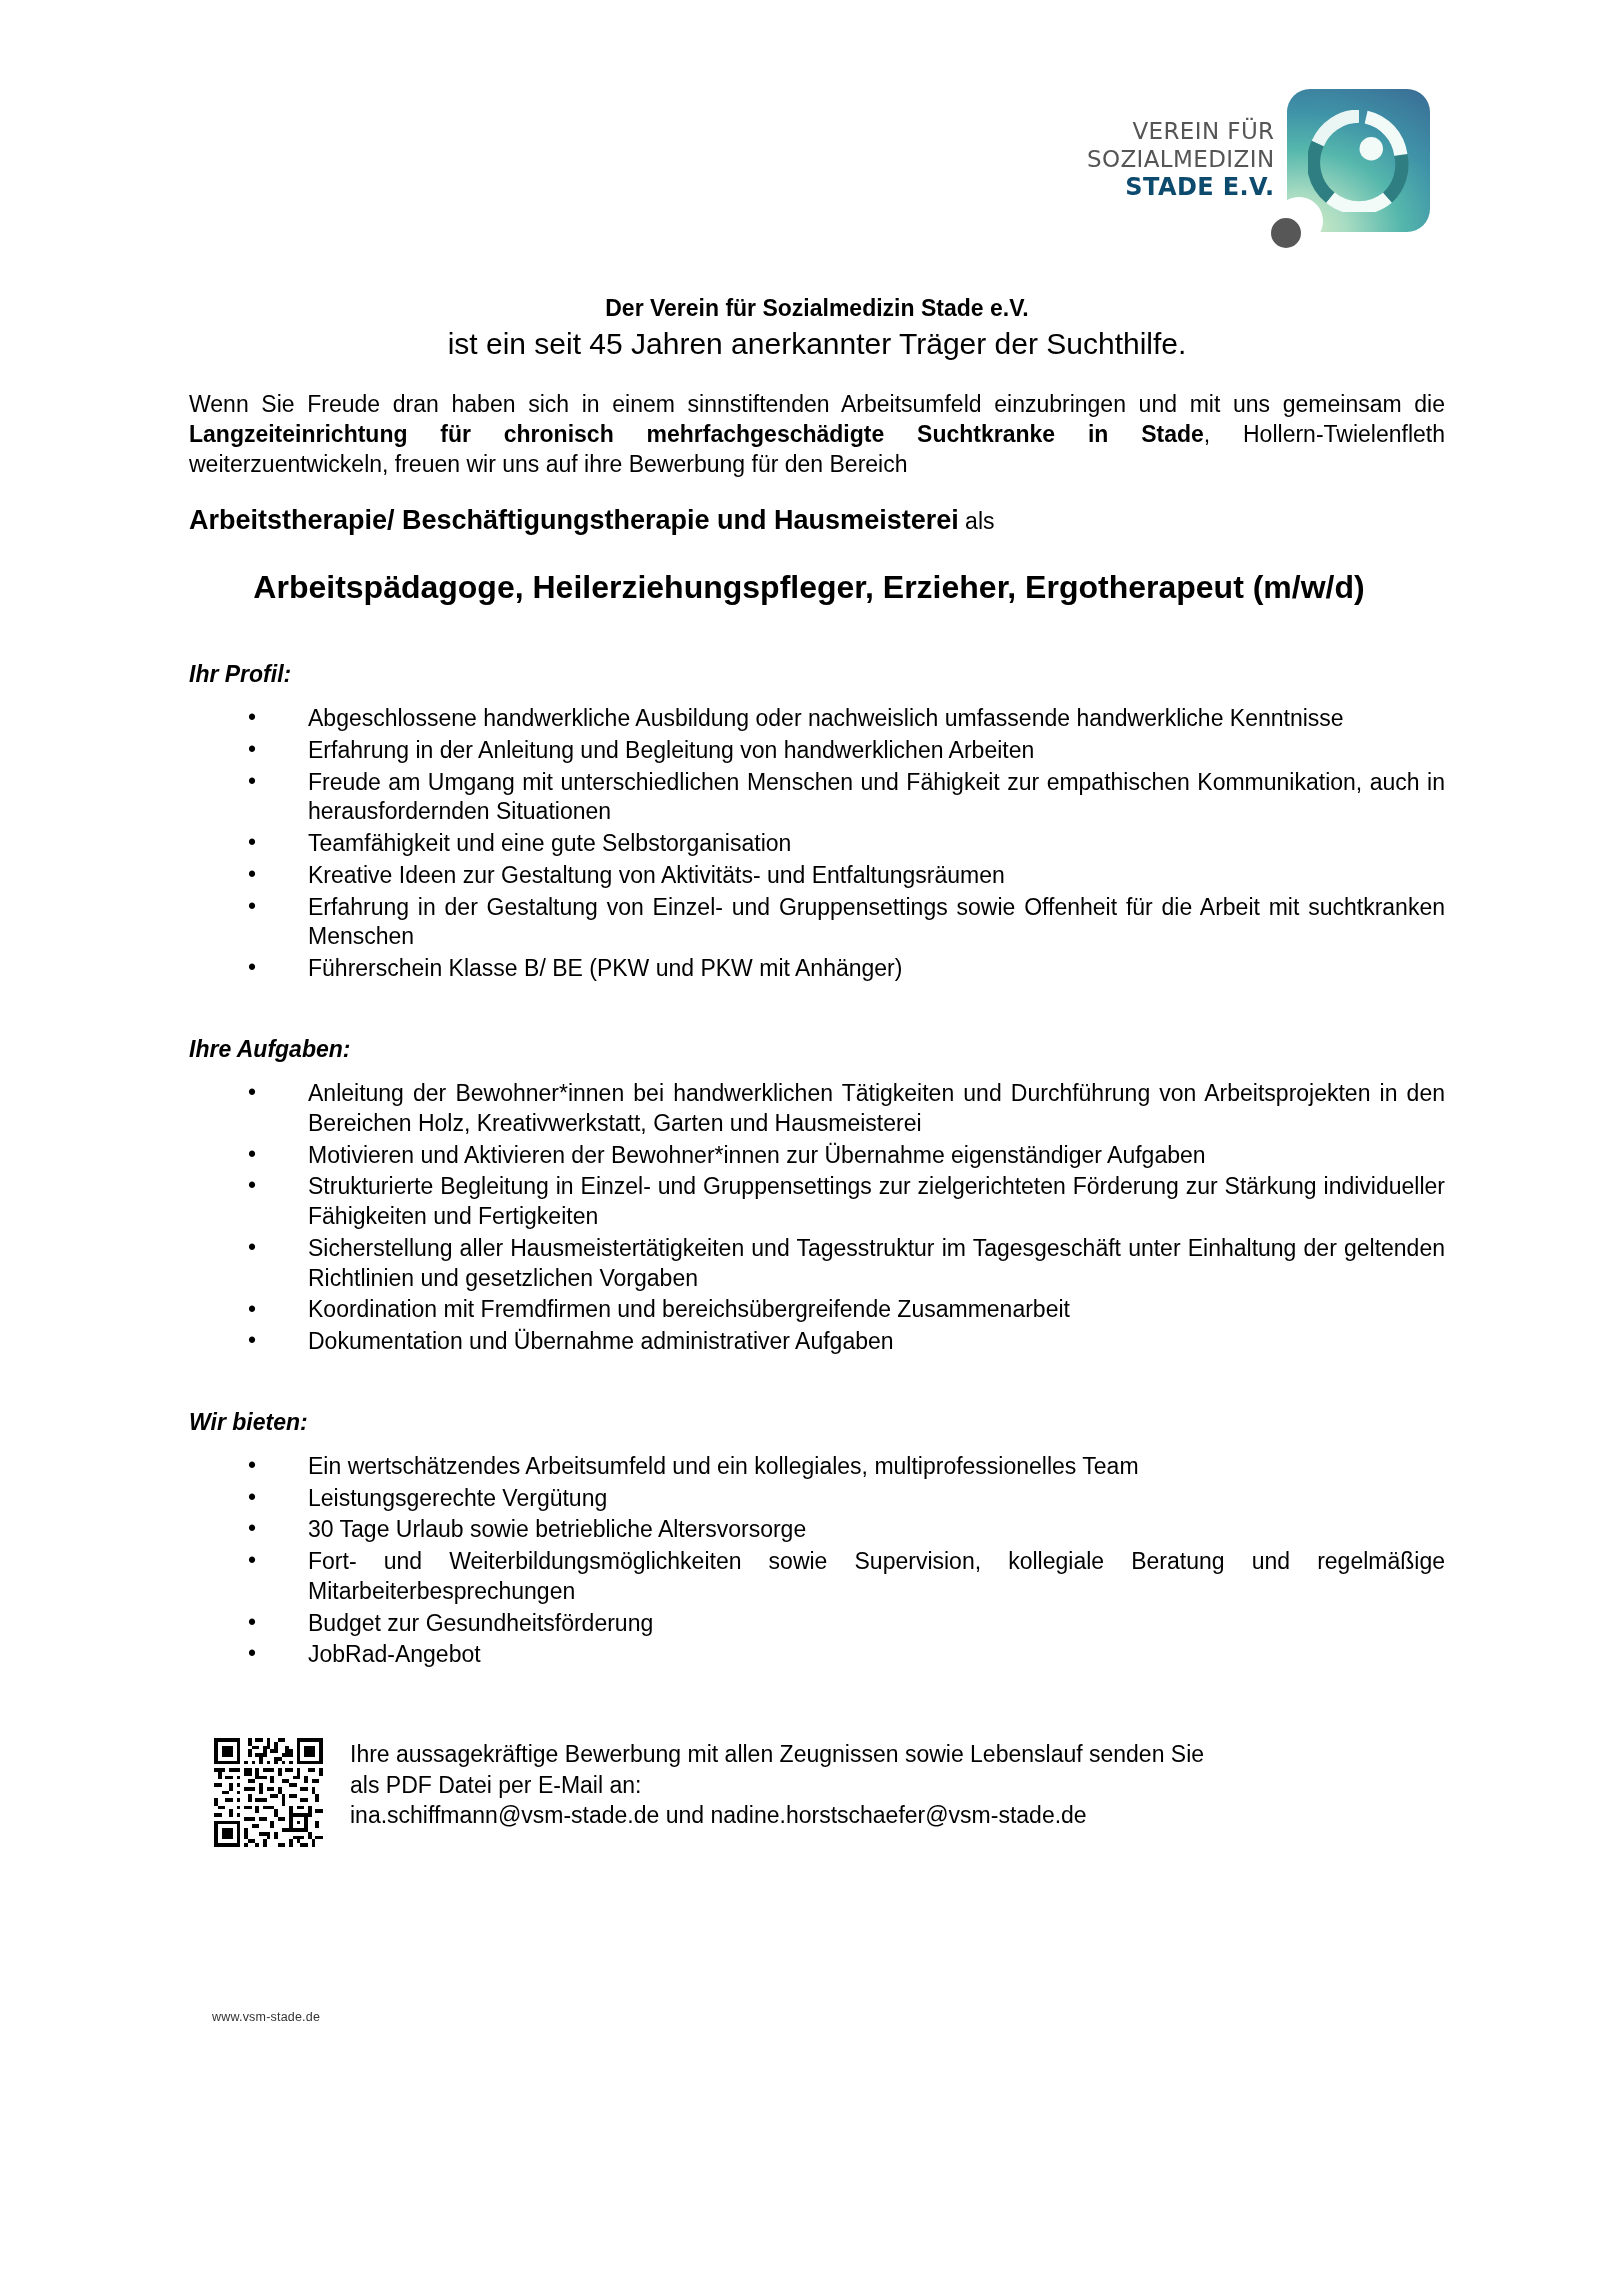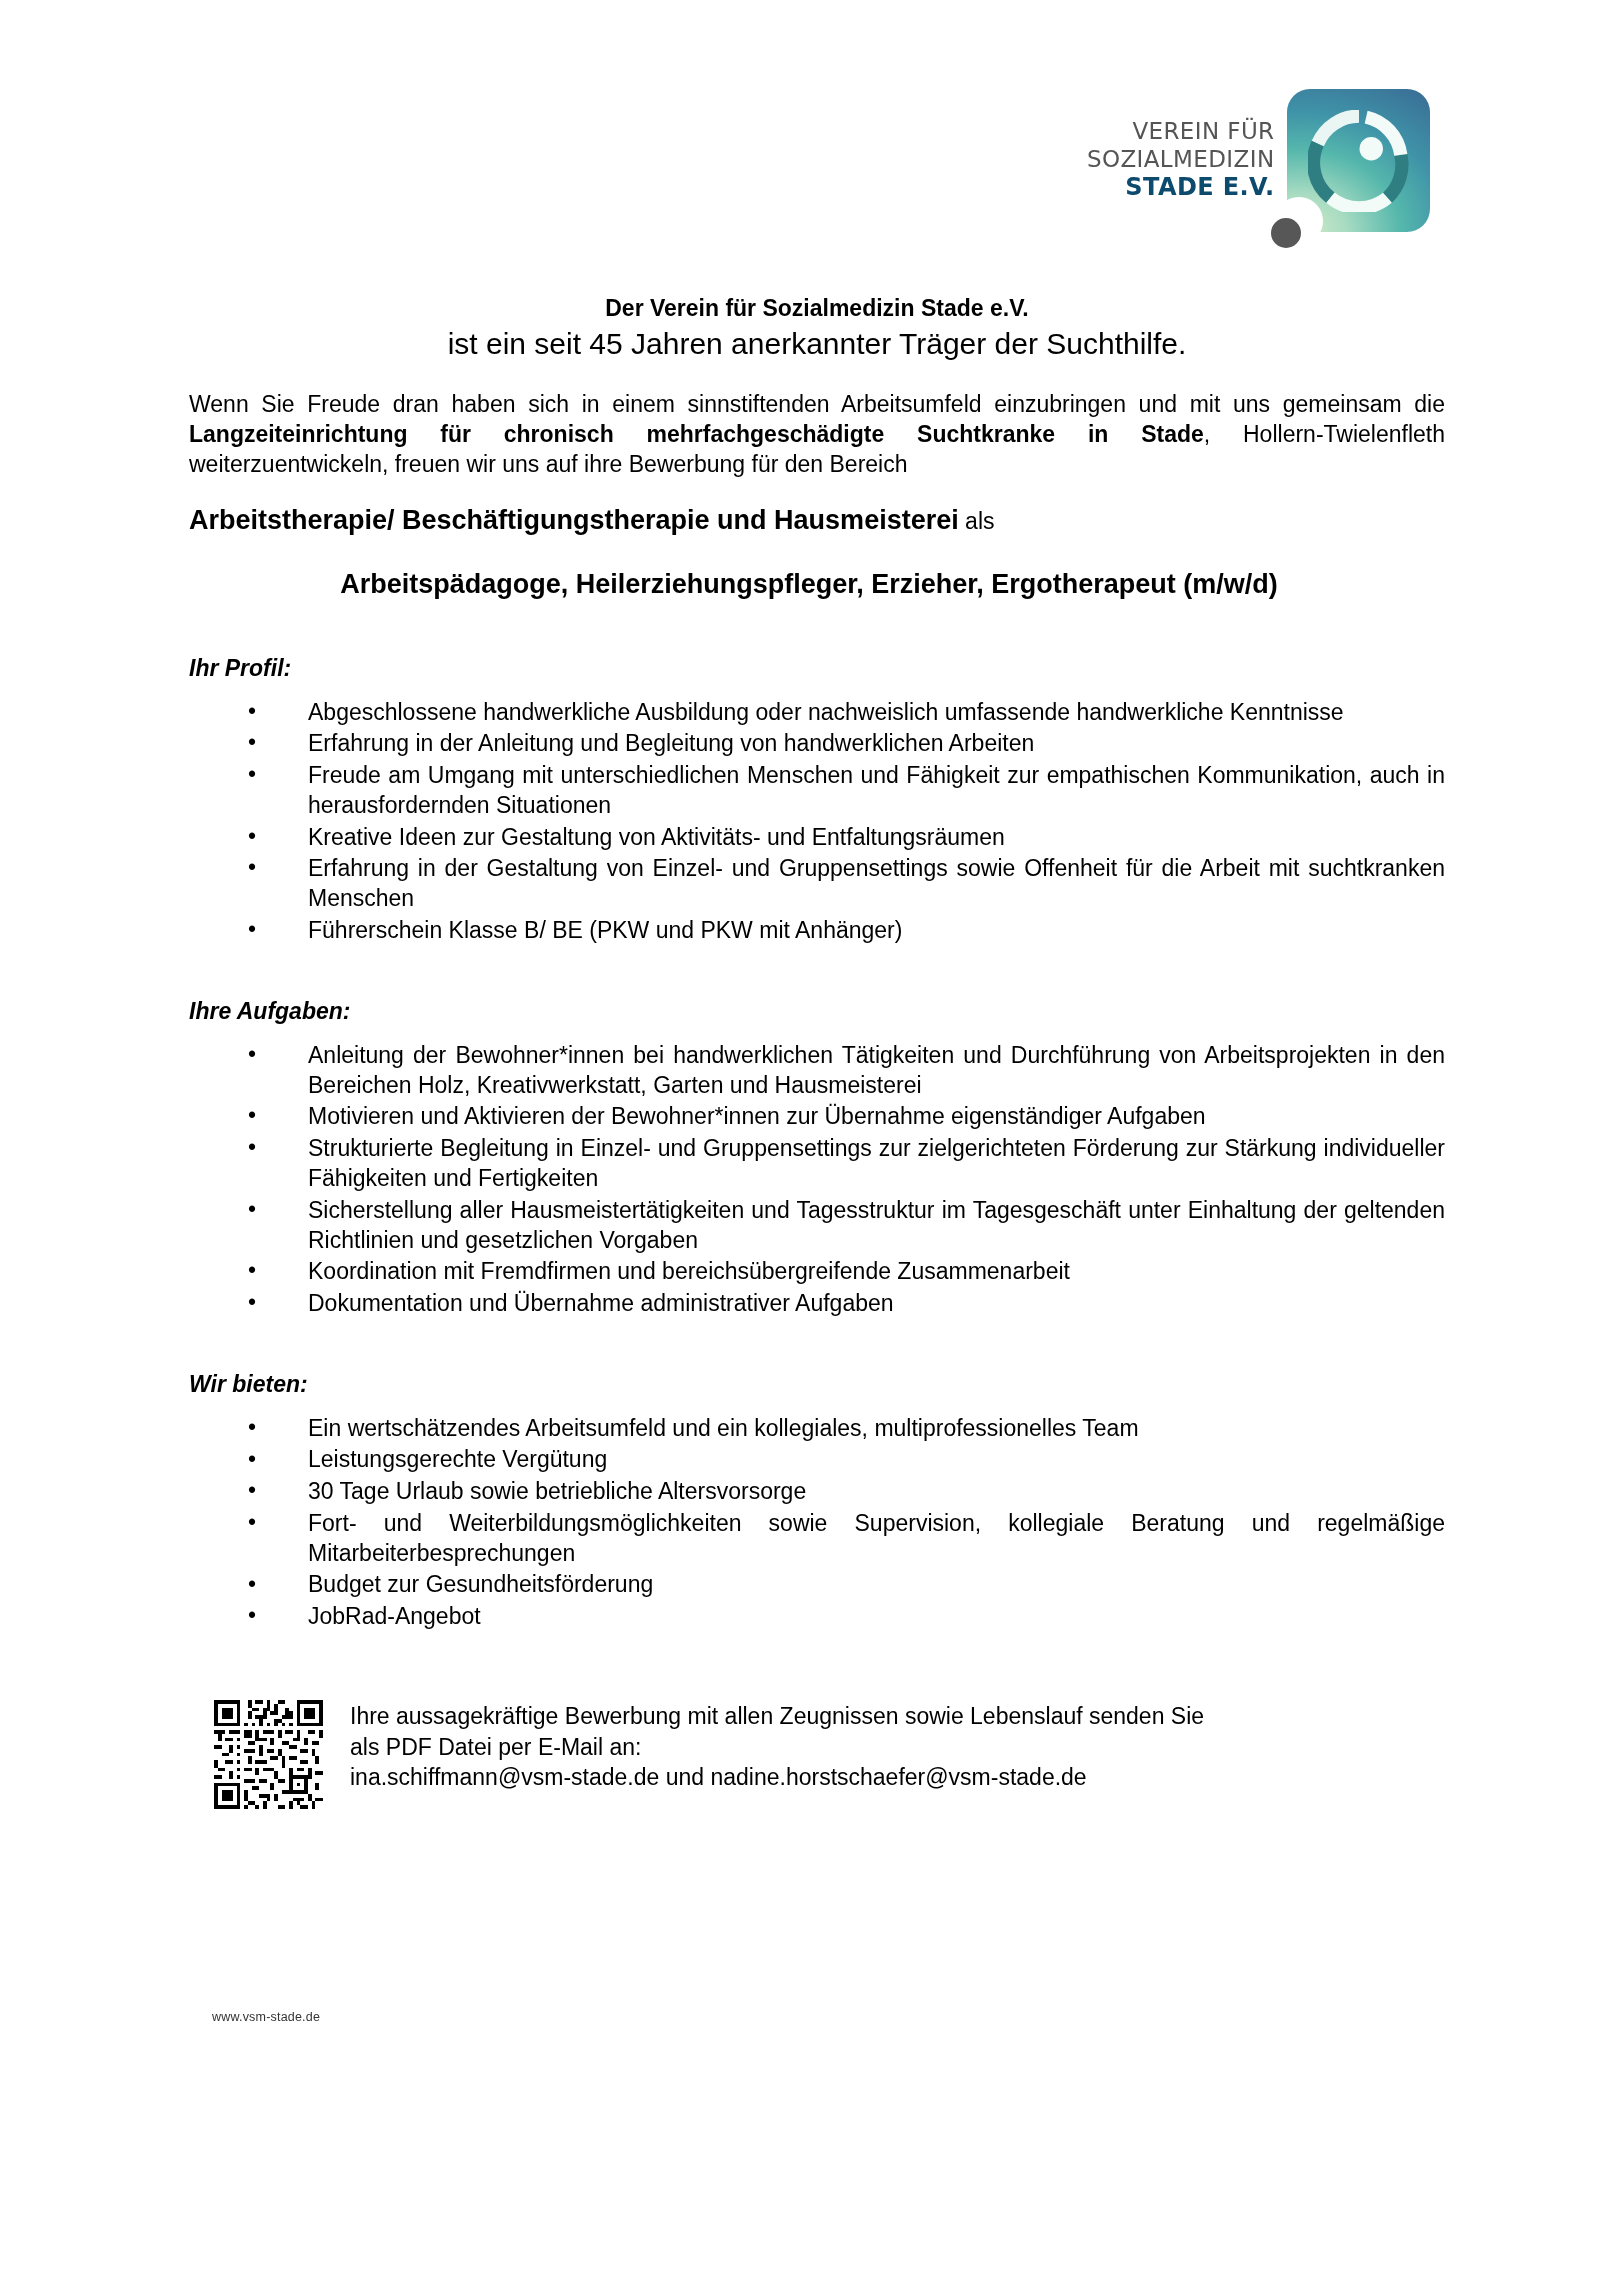--- a/index.html
+++ b/index.html
@@ -123,21 +123,21 @@
     margin-top: 20px;
   }
   .bigline .suffix {
     font-size: 23px;
     font-weight: 400;
   }
 
   .job-title {
     margin-top: 30px;
     text-align: center;
-    font-size: 27px;
+    font-size: 32px;
     font-weight: 700;
     line-height: 1.3;
     padding-right: 16px;
   }
 
   .section-head {
     font-size: 23px;
     font-weight: 700;
     font-style: italic;
     margin-top: 53px;
@@ -236,20 +236,21 @@
 
     <div class="bigline"><span>Arbeitstherapie/ Beschäftigungstherapie und Hausmeisterei</span><span class="suffix"> als</span></div>
 
     <div class="job-title">Arbeitspädagoge, Heilerziehungspfleger, Erzieher, Ergotherapeut (m/w/d)</div>
 
     <div class="section-head">Ihr Profil:</div>
     <ul class="bullets">
       <li>Abgeschlossene handwerkliche Ausbildung oder nachweislich umfassende handwerkliche Kenntnisse</li>
       <li class="nowrap">Erfahrung in der Anleitung und Begleitung von handwerklichen Arbeiten</li>
       <li>Freude am Umgang mit unterschiedlichen Menschen und Fähigkeit zur empathischen Kommunikation, auch in herausfordernden Situationen</li>
+      <li class="nowrap">Teamfähigkeit und eine gute Selbstorganisation</li>
       <li class="nowrap">Kreative Ideen zur Gestaltung von Aktivitäts- und Entfaltungsräumen</li>
       <li>Erfahrung in der Gestaltung von Einzel- und Gruppensettings sowie Offenheit für die Arbeit mit suchtkranken Menschen</li>
       <li class="nowrap">Führerschein Klasse B/ BE (PKW und PKW mit Anhänger)</li>
     </ul>
 
     <div class="section-head tight">Ihre Aufgaben:</div>
     <ul class="bullets">
       <li>Anleitung der Bewohner*innen bei handwerklichen Tätigkeiten und Durchführung von Arbeitsprojekten in den Bereichen Holz, Kreativwerkstatt, Garten und Hausmeisterei</li>
       <li class="nowrap">Motivieren und Aktivieren der Bewohner*innen zur Übernahme eigenständiger Aufgaben</li>
       <li>Strukturierte Begleitung in Einzel- und Gruppensettings zur zielgerichteten Förderung zur Stärkung individueller Fähigkeiten und Fertigkeiten</li>

